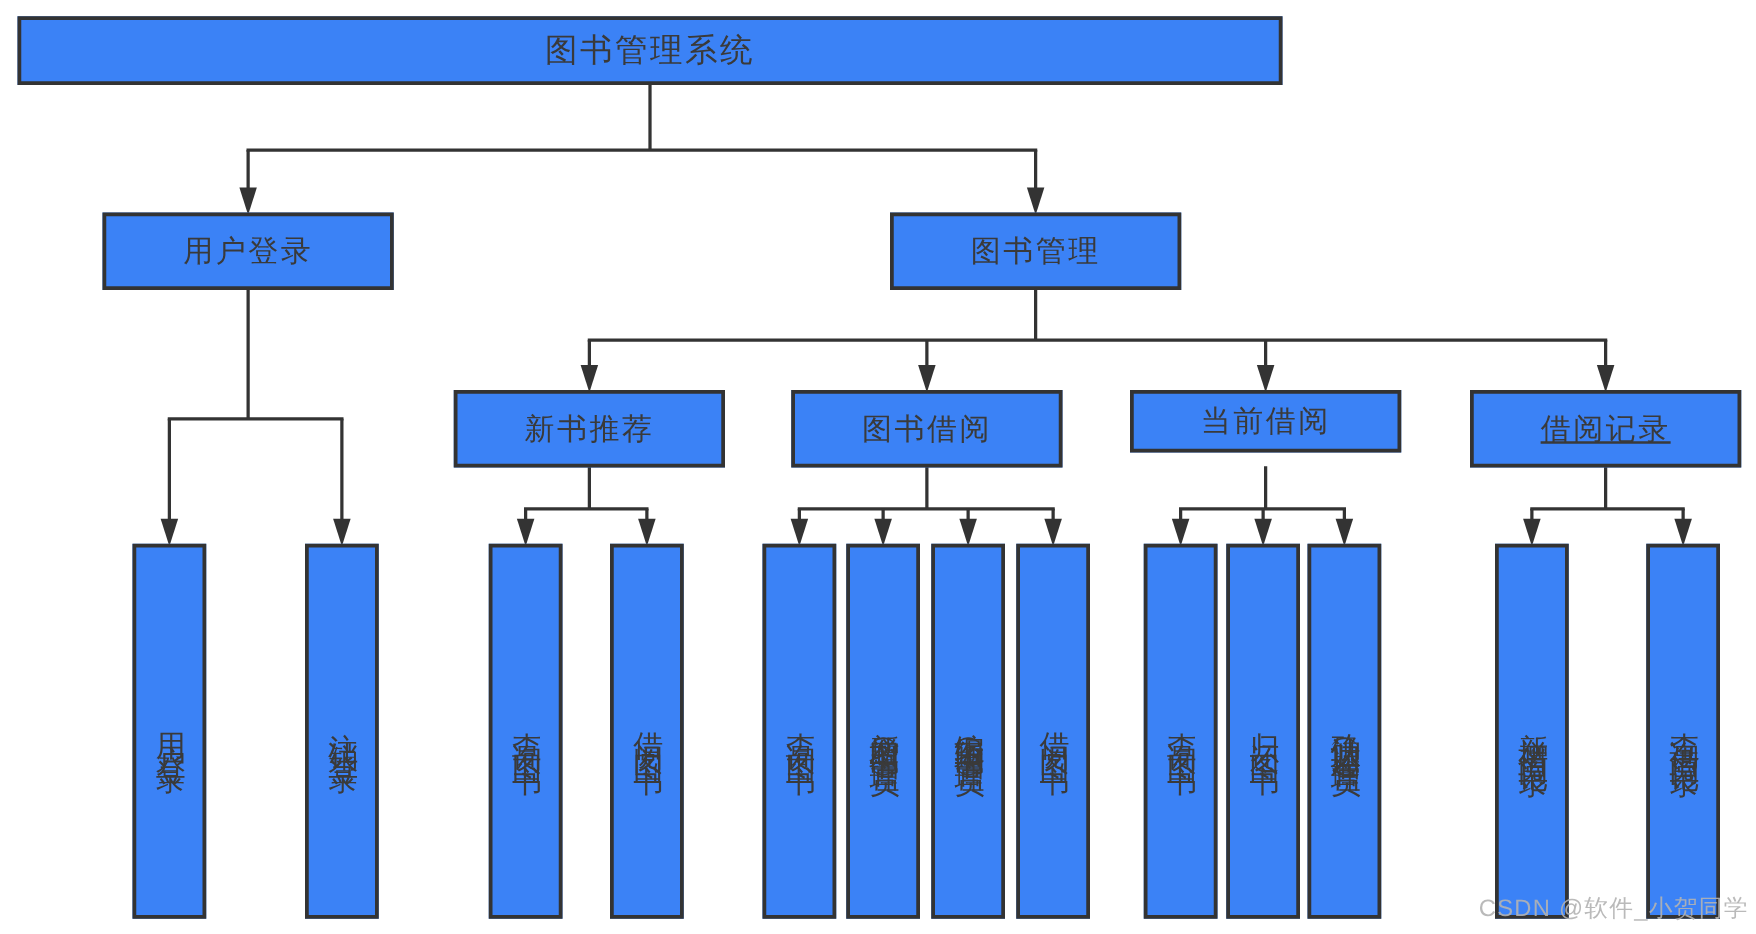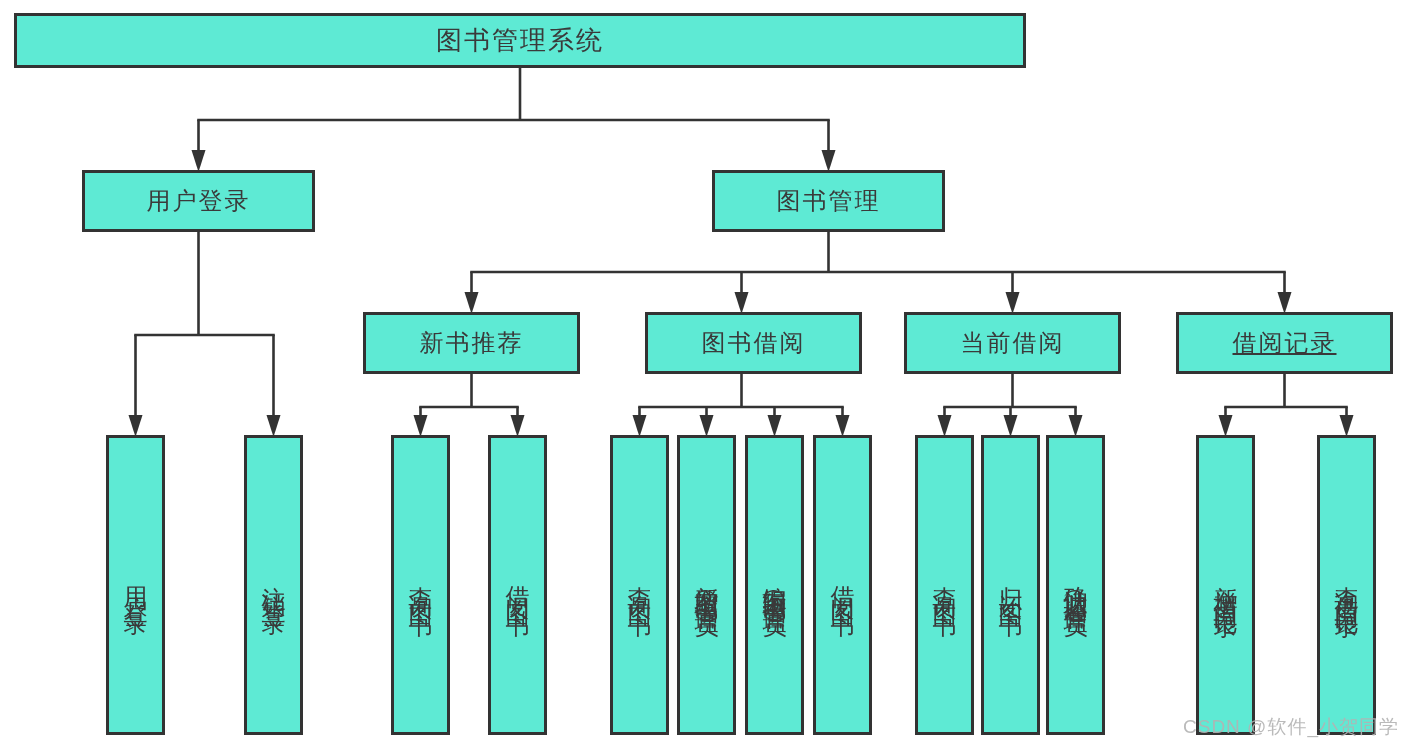--- a/index.html
+++ b/index.html
@@ -14,21 +14,21 @@
   #edges {
     position: absolute;
     left: 0; top: 0;
     width: 1405px; height: 747px;
     pointer-events: none;
   }
   .node {
     position: absolute;
     box-sizing: border-box;
     border: 3px solid #333333;
-    background: #5eead4;
+    background: #3b82f6;
     display: flex;
     align-items: center;
     justify-content: center;
     color: #3a3a3a;
     font-size: 24px;
   }
   .node.root { font-size: 26px; }
   .node .node-label {
     letter-spacing: 2px;
     white-space: nowrap;
@@ -114,24 +114,24 @@
     </div>
     <div class="node" style="left: 82px; top: 170px; width: 233px; height: 62px; border-color: rgb(51, 51, 51); color: rgb(58, 58, 58);">
       <span class="node-label">用户登录</span>
     </div>
     <div class="node" style="left: 363px; top: 312px; width: 217px; height: 62px; border-color: rgb(51, 51, 51); color: rgb(58, 58, 58);">
       <span class="node-label">新书推荐</span>
     </div>
     <div class="node" style="left: 712px; top: 170px; width: 233px; height: 62px; border-color: rgb(51, 51, 51); color: rgb(58, 58, 58);">
       <span class="node-label">图书管理</span>
     </div>
-    <div class="node" style="left: 633px; top: 312px; width: 217px; height: 62px; border-color: rgb(51, 51, 51); color: rgb(58, 58, 58); margin-left: 12px;">
+    <div class="node" style="left: 633px; top: 312px; width: 217px; height: 62px; border-color: rgb(51, 51, 51); color: rgb(58, 58, 58);">
       <span class="node-label">图书借阅</span>
     </div>
-    <div class="node" style="left: 904px; top: 312px; width: 217px; height: 62px; border-color: rgb(51, 51, 51); color: rgb(58, 58, 58);">
+    <div class="node" style="left: 904px; top: 312px; width: 217px; height: 50px; border-color: rgb(51, 51, 51); color: rgb(58, 58, 58);">
       <span class="node-label">当前借阅</span>
     </div>
     <div class="node" style="left: 1176px; top: 312px; width: 217px; height: 62px; border-color: rgb(51, 51, 51); color: rgb(58, 58, 58); text-decoration: underline;">
       <span class="node-label">借阅记录</span>
     </div>
     <div class="node vertical" style="left: 106px; top: 435px; width: 59px; height: 300px; border-color: rgb(51, 51, 51); color: rgb(58, 58, 58);">
       <span class="node-label" style="letter-spacing: 9px;">用户登录</span>
     </div>
     <div class="node vertical" style="left: 244px; top: 435px; width: 59px; height: 300px; border-color: rgb(51, 51, 51); color: rgb(58, 58, 58);">
       <span class="node-label" style="letter-spacing: 9px;">注销登录</span>

